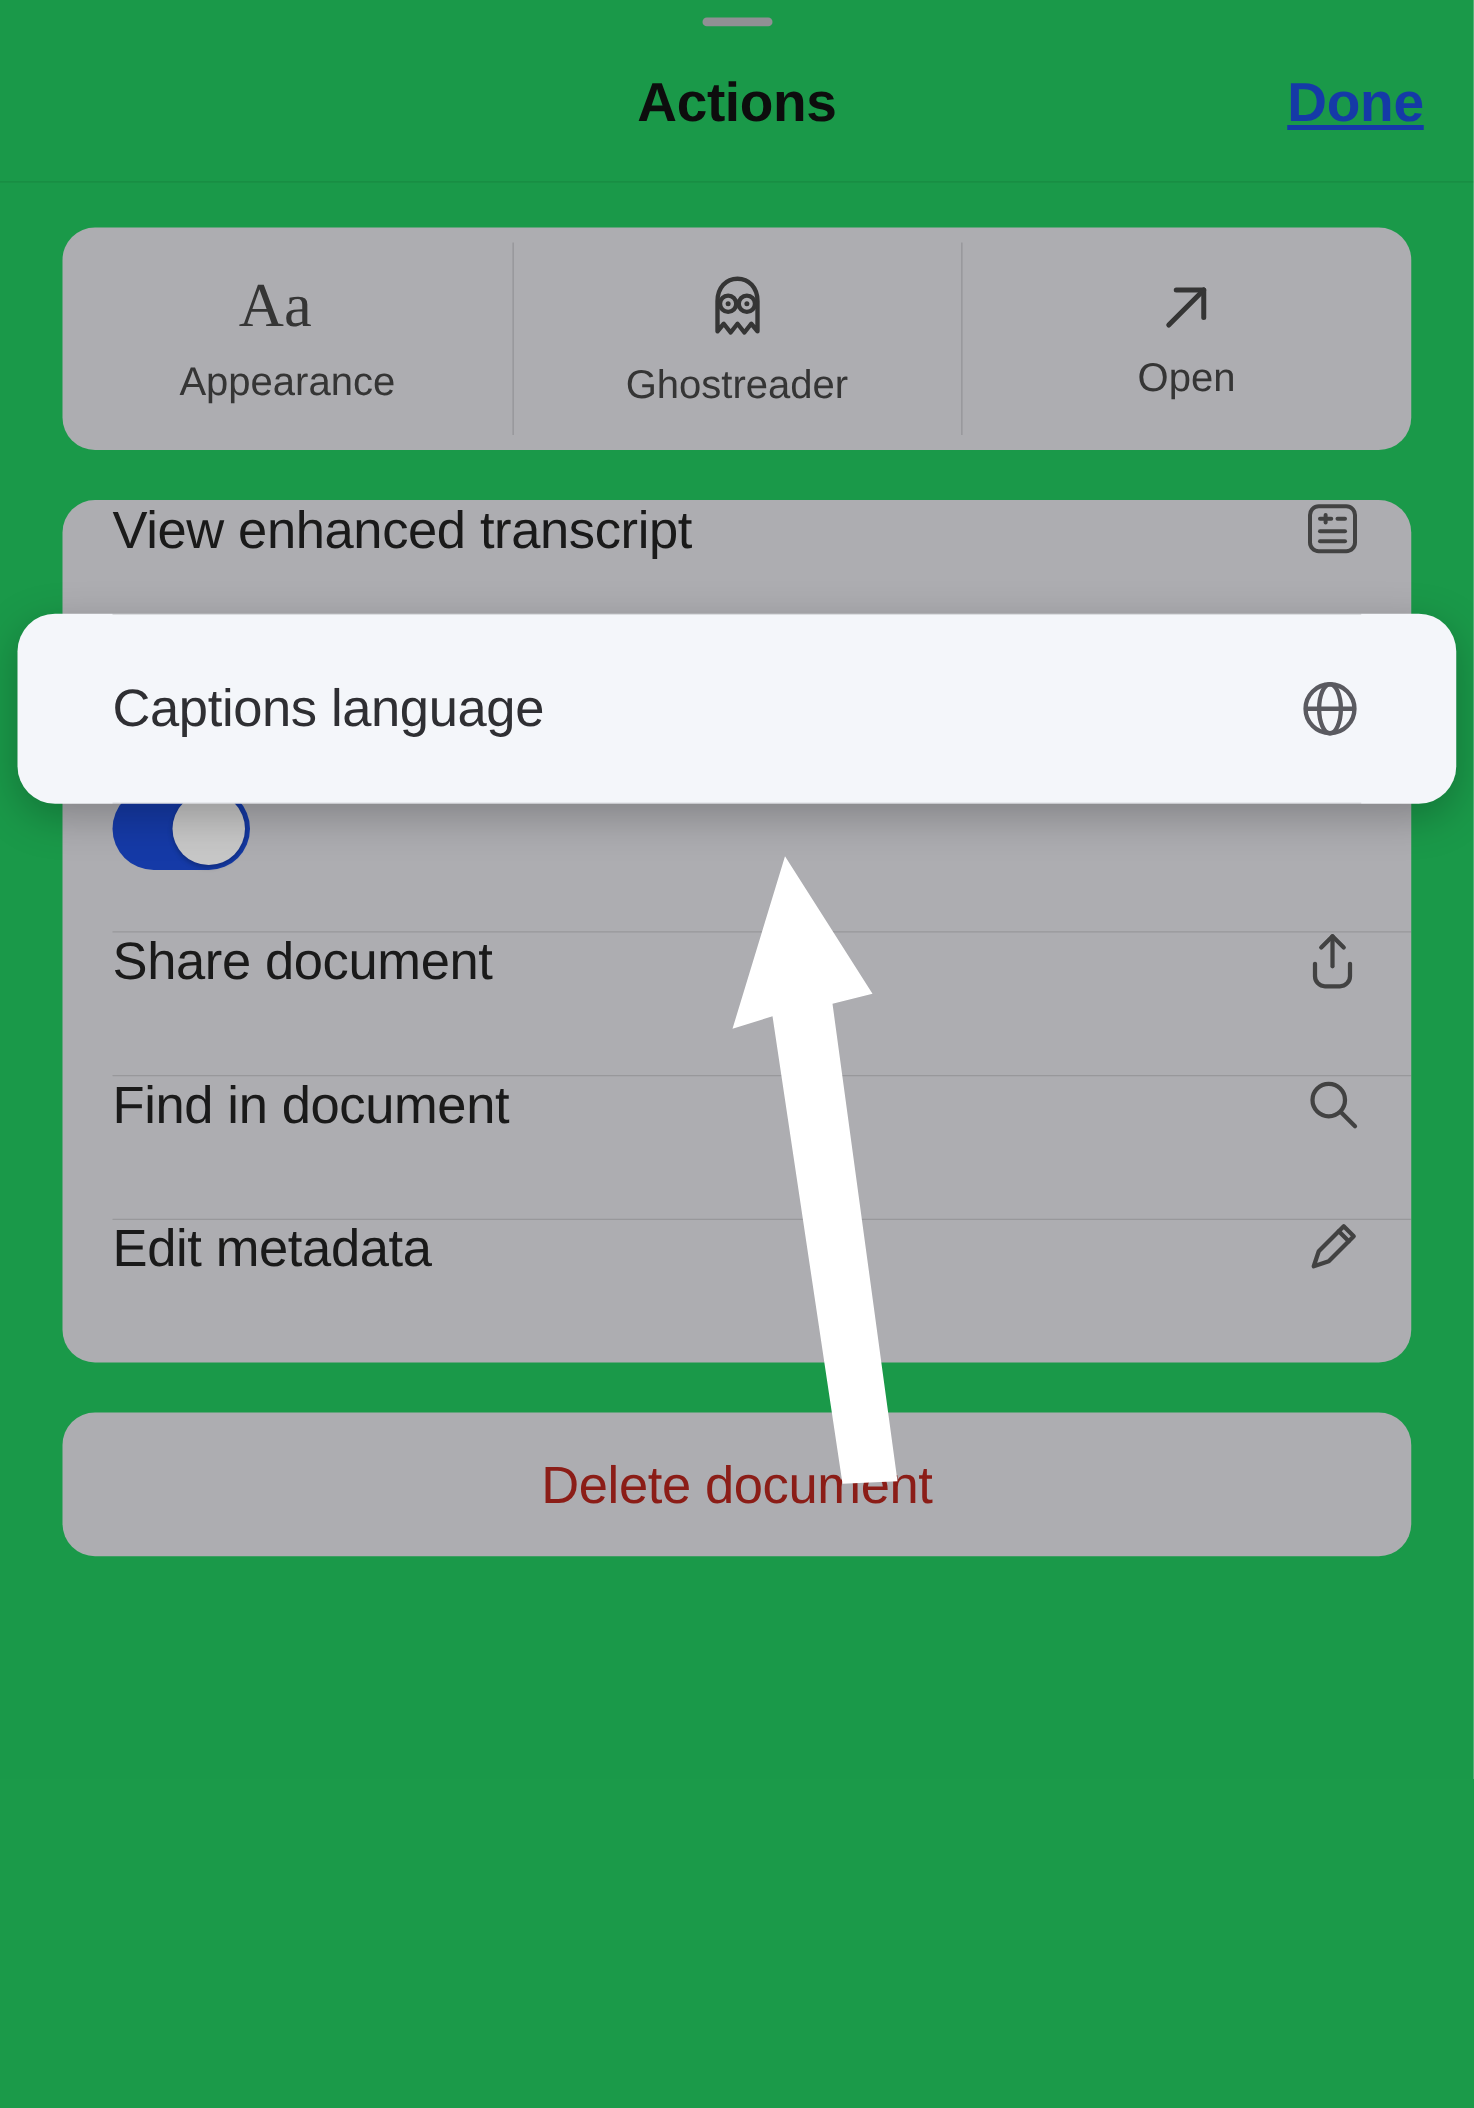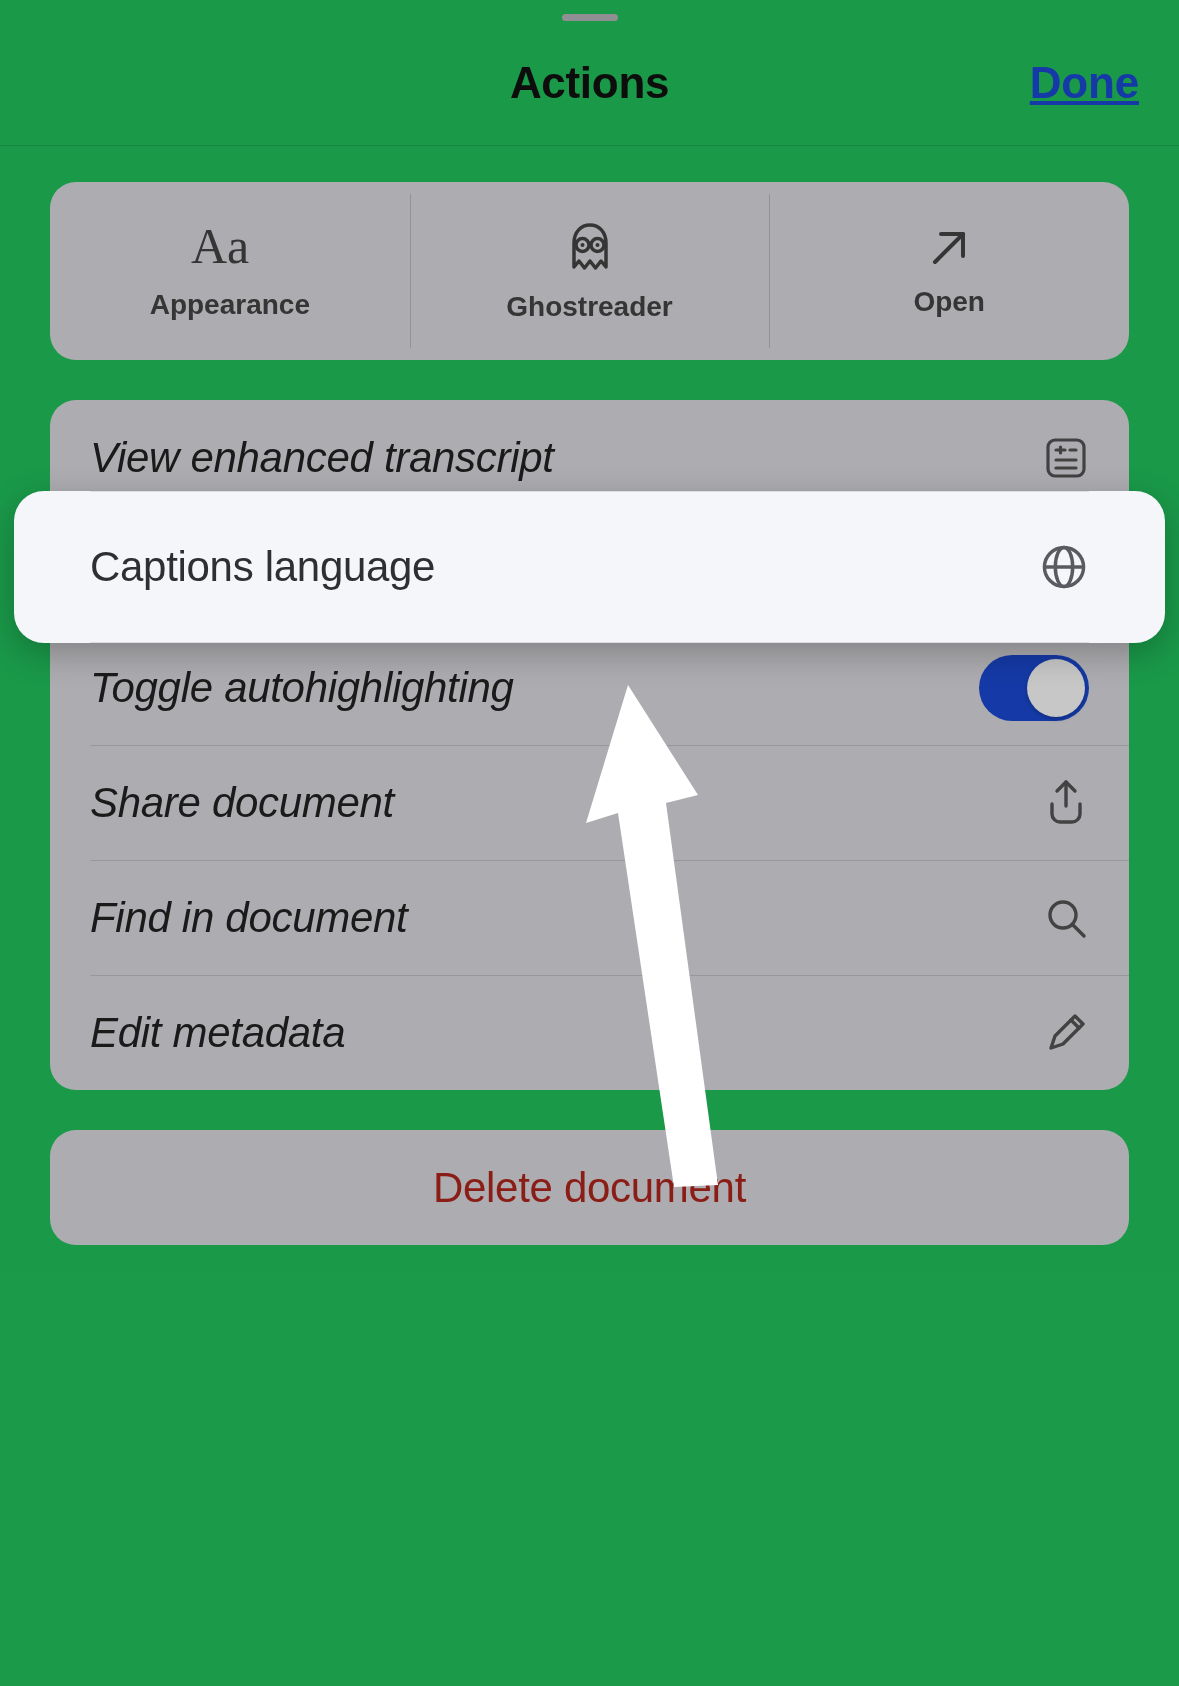--- a/index.html
+++ b/index.html
@@ -91,35 +91,34 @@
       content: "";
       position: absolute;
       left: 0;
       top: 12px;
       bottom: 12px;
       width: 1px;
       background: rgba(0,0,0,0.15);
     }
     .top-icon { color: #444; }
     .top-label {
-      font-size: 28px;
+      font-size: 32px;
       color: #444;
-      font-weight: 700;
+      font-weight: 400;
     }
 
     .list-group { margin-top: 40px; }
 
     .row {
       height: 115px;
       display: flex;
-      align-items: center;
+      align-items: flex-start;
       justify-content: space-between;
       padding: 0 40px;
       position: relative;
-      font-style: italic;
     }
     .row + .row::before {
       content: "";
       position: absolute;
       left: 40px;
       right: 0;
       top: 0;
       height: 1px;
       background: rgba(0,0,0,0.12);
     }
@@ -283,21 +282,20 @@
         <span class="row-accessory">
           <svg width="46" height="46" viewBox="0 0 46 46" fill="none" stroke="currentColor" stroke-width="3.2">
             <circle cx="23" cy="23" r="18"></circle>
             <ellipse cx="23" cy="23" rx="8" ry="18"></ellipse>
             <line x1="5" y1="23" x2="41" y2="23"></line>
           </svg>
         </span>
       </div>
 
       <div class="row">
-        <span class="row-label">Toggle autohighlighting</span>
         <span class="row-accessory">
           <span class="switch">
               <span class="switch-knob"></span>
             </span>
         </span>
       </div>
 
       <div class="row">
         <span class="row-label">Share document</span>
         <span class="row-accessory">

